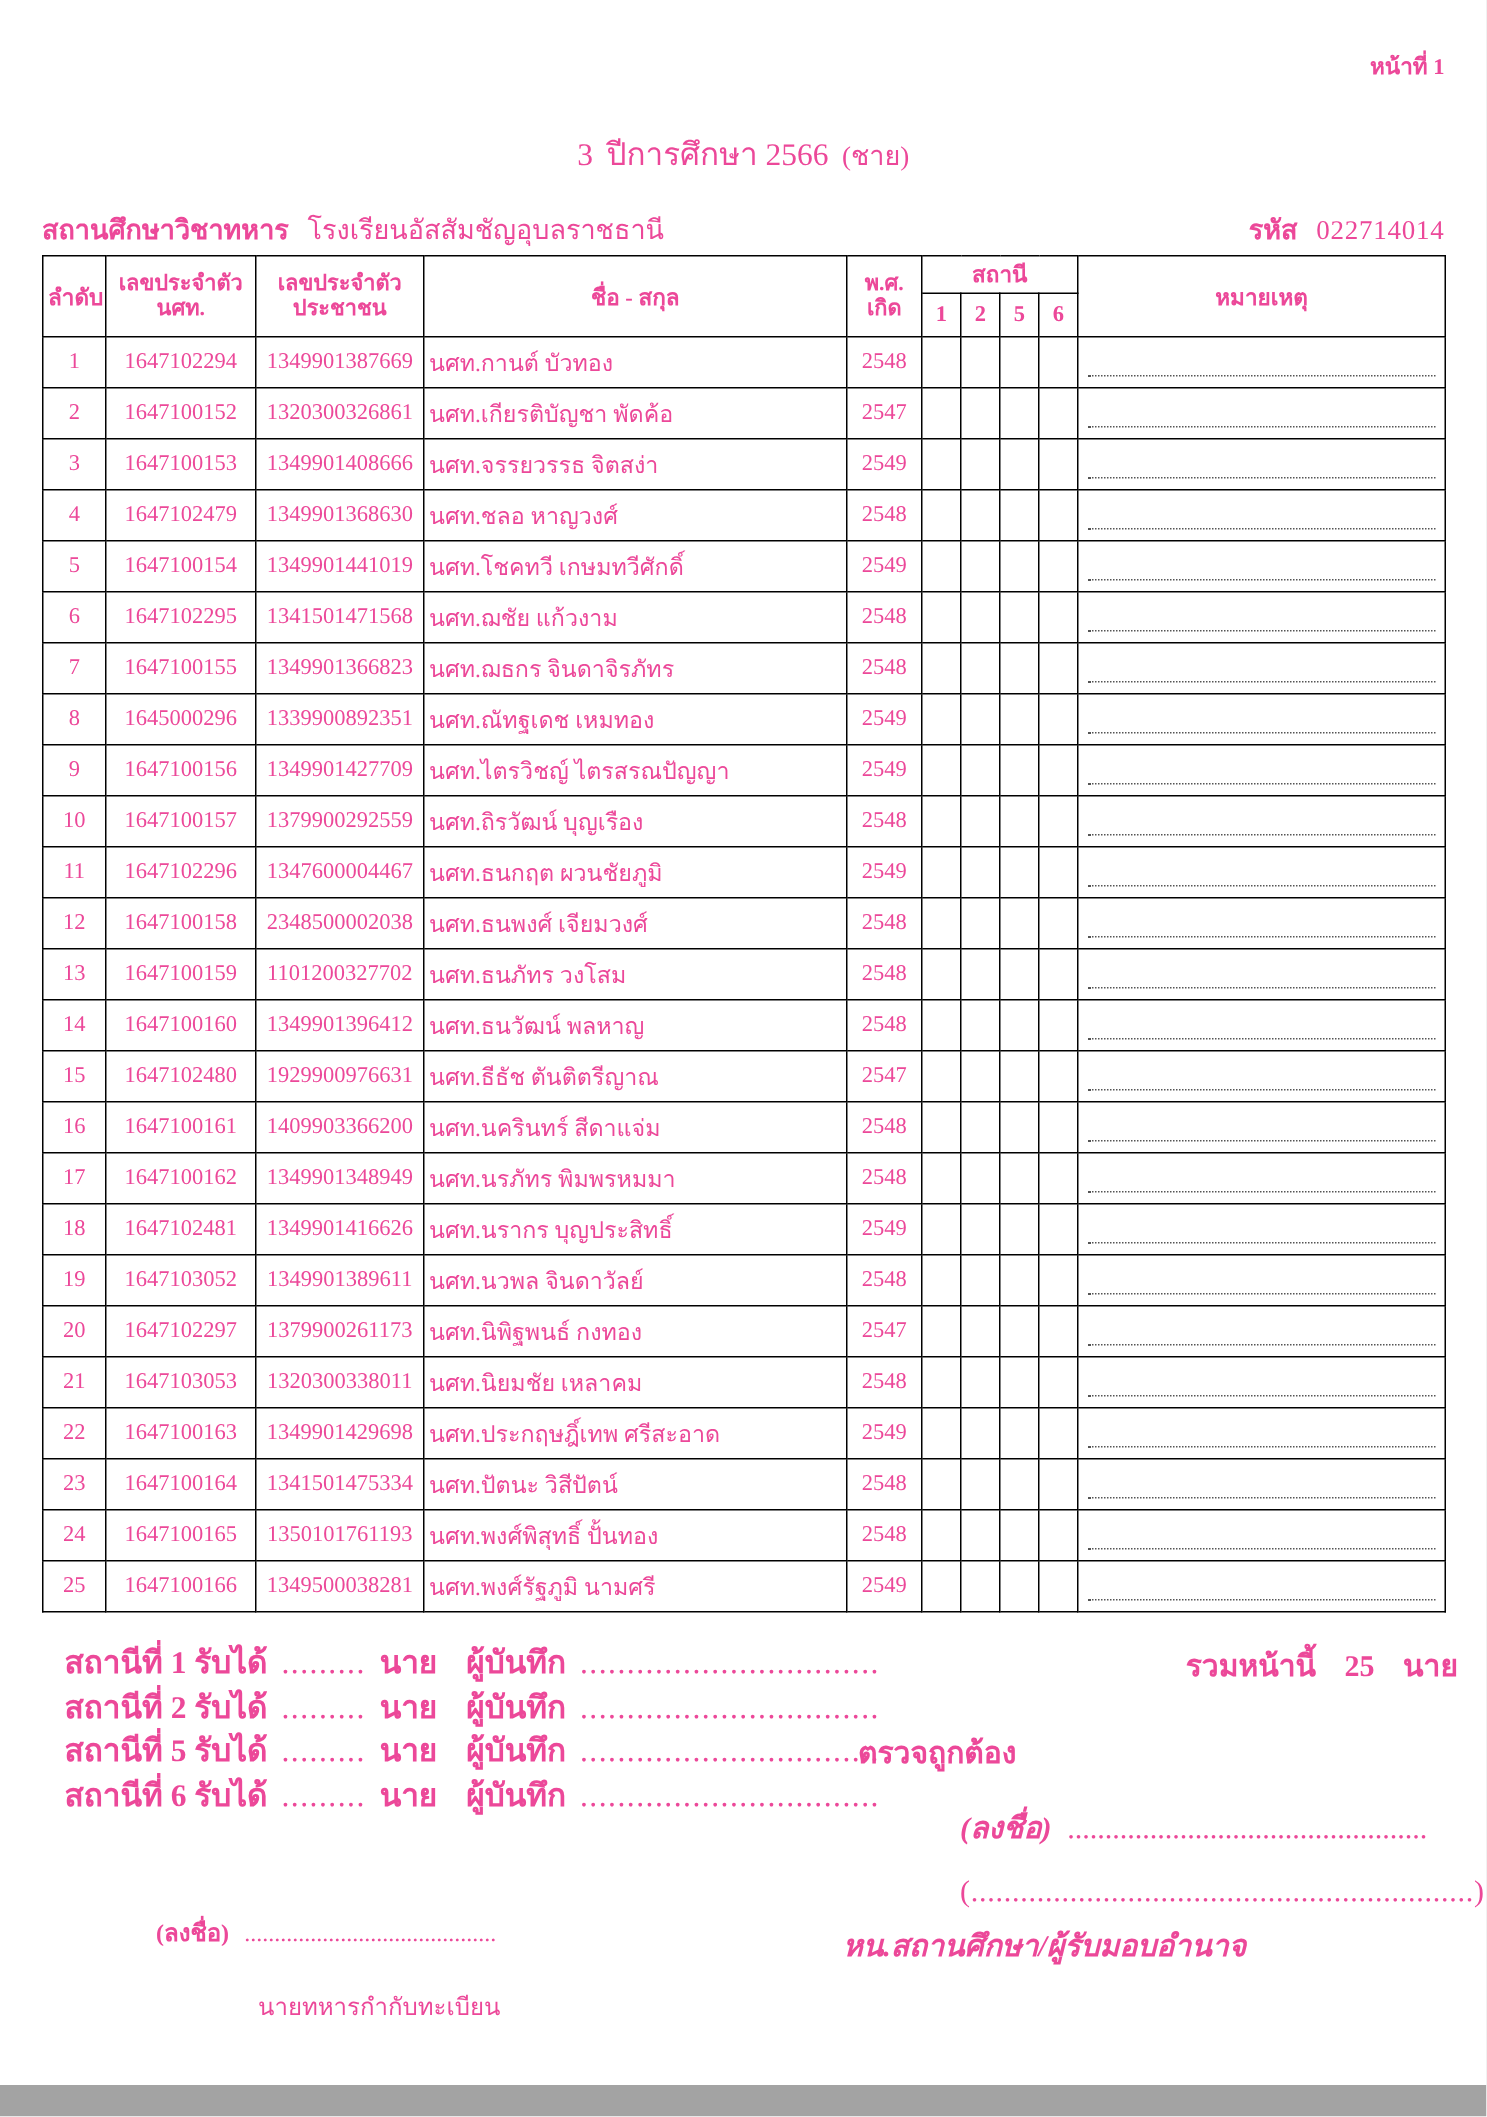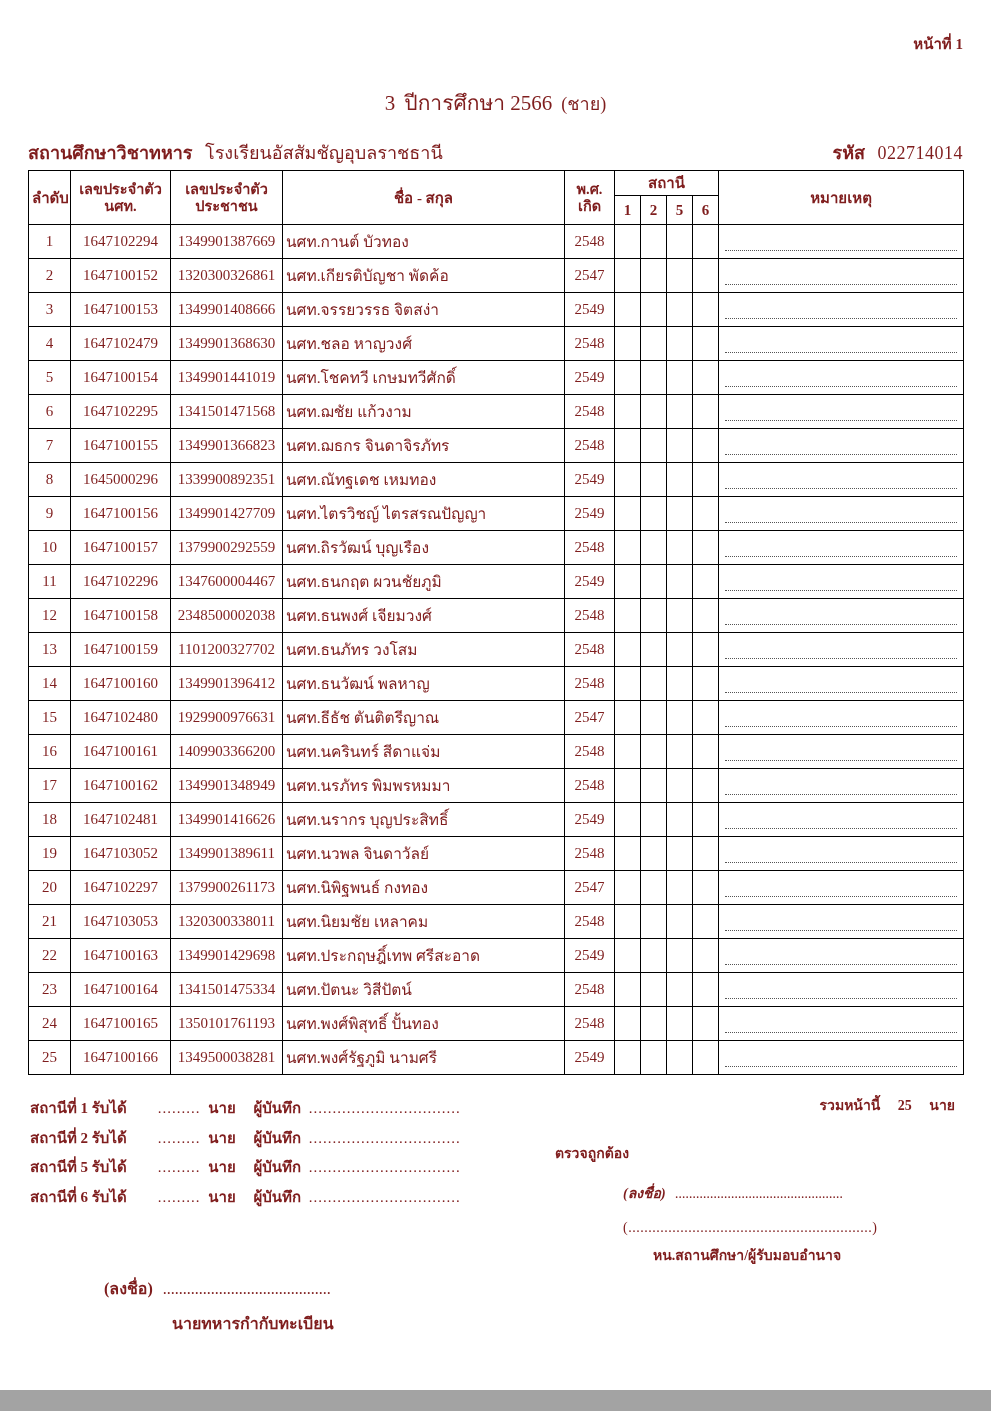--- a/index.html
+++ b/index.html
@@ -1,21 +1,21 @@
 <!DOCTYPE html>
 <html><head>
 <meta charset="utf-8">
 <style>
   html,body { margin:0; padding:0; background:#e8e8e8; }
   .page {
     position:relative;
     width:991px; height:1411px;
     margin:0 auto;
     background:#ffffff;
-    color:#7f1d1d;
+    color:#ec4899;
     font-family:"Liberation Serif","DejaVu Serif",serif;
     overflow:hidden;
   }
   .page-number {
     position:absolute; top:32px; right:28px;
     font-size:15px; font-weight:bold;
   }
   .title-row {
     position:absolute; top:86px; left:0; width:100%;
     display:flex; justify-content:center; align-items:baseline; gap:9px;
@@ -47,46 +47,46 @@
   table.roster tbody td { height:33px; }
   td.c-no, td.c-sid, td.c-cid, td.c-year, td.c-st { text-align:center; }
   td.c-name { text-align:left; padding-left:7px; font-size:15.5px; }
   td.c-remark { vertical-align:bottom; }
   .dotline {
     height:13px; margin:0 3px 7px 3px;
     border-bottom:1.5px dotted #555;
   }
 
   .footer-left {
-    position:absolute; top:1094px; left:30px;
-    font-size:15px; line-height:29.5px;
+    position:absolute; top:1094px; left:43px;
+    font-size:21px; line-height:29.5px;
   }
   .station-line .st-label { font-weight:bold; display:inline-block; min-width:120px; }
   .station-line .st-dots { display:inline-block; margin:0 4px; letter-spacing:1px; }
   .station-line .st-unit { font-weight:bold; display:inline-block; margin-right:14px; }
   .station-line .st-rec { font-weight:bold; display:inline-block; margin-right:4px; }
   .station-line .st-recdots { letter-spacing:1px; }
 
   .footer-right {
-    position:absolute; top:1094px; left:545px; width:418px;
-    font-size:14px;
+    position:absolute; top:1094px; left:562px; width:418px;
+    font-size:20px;
   }
   .total-line { text-align:right; font-weight:bold; padding-right:8px; }
   .total-line .cnt { display:inline-block; margin:0 14px; }
   .verify-line { margin-top:26px; margin-left:10px; font-weight:bold; }
   .sign-line { margin-top:18px; margin-left:78px;font-style:italic; }
   .sign-line .s-label { font-weight:bold; margin-right:6px; }
   .sign-name-line { margin-top:16px; margin-left:78px; letter-spacing:0.5px; }
-  .sign-title-line { margin-top:8px; margin-left:108px; font-weight:bold; }
+  .sign-title-line { margin-top:8px; font-weight:bold;font-style:italic; }
 
   .registrar-block {
     position:absolute; top:1276px; left:104px; font-size:16px;
   }
   .registrar-block .s-label { font-weight:bold; margin-right:6px; }
-  .registrar-title { margin-top:10px; margin-left:68px; font-weight:bold; }
+  .registrar-title { margin-top:24px; margin-left:68px; font-weight:normal; }
 
   .scan-edge {
     position:absolute; left:0; bottom:0; width:100%; height:21px;
     background:#a3a3a3;
   }
 </style>
 </head>
 <body>
 
 <div class="page">

